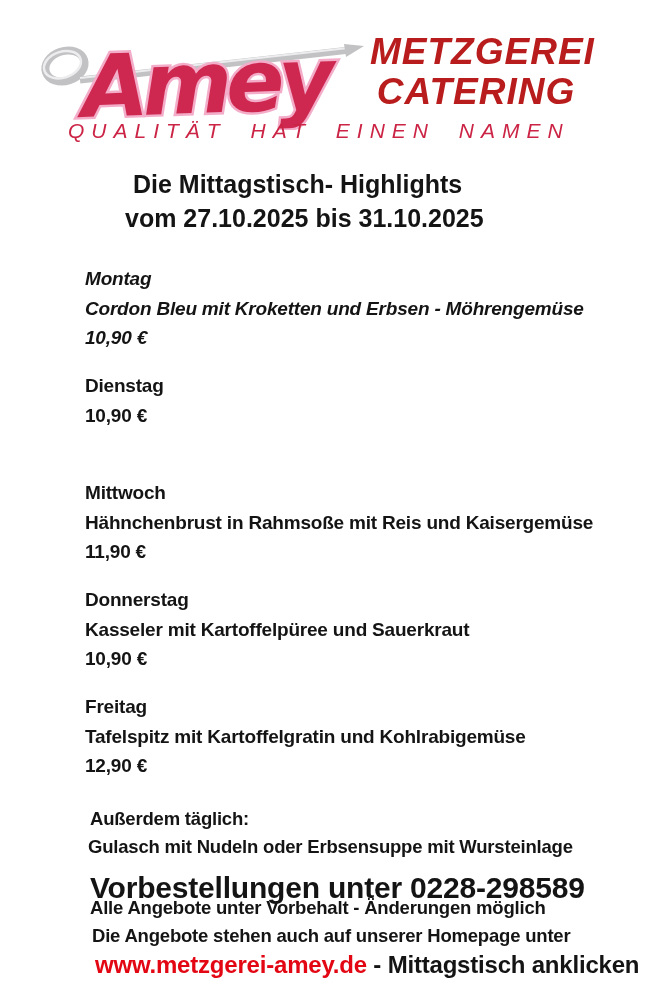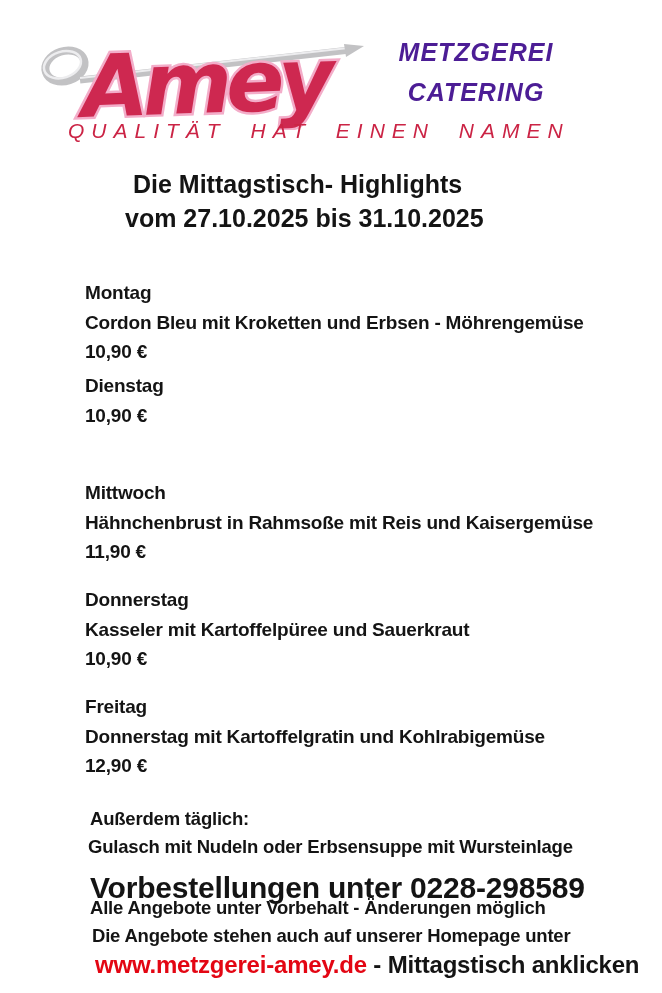--- a/index.html
+++ b/index.html
@@ -7,23 +7,23 @@
   body { font-family:"Liberation Sans", sans-serif; }
   .page {
     position:relative; width:662px; height:993px;
     background:#ffffff; overflow:hidden; color:#161616;
   }
 
   
   .logo-svg { position:absolute; left:34px; top:20px; width:336px; height:110px; }
   .tagline {
     position:absolute; left:370px; top:32px; width:212px;
-    text-align:center; color:#4c1d95;
+    text-align:center; color:#b91c1c;
     font-style:italic; font-weight:bold;
-    font-size:25px; line-height:40px; letter-spacing:1px;
+    font-size:37px; line-height:40px; letter-spacing:1px;
     white-space:nowrap;
   }
   .slogan {
     position:absolute; left:68px; top:119px;
     color:#cb2445; font-weight:normal; font-style:italic;
     font-size:21px; letter-spacing:7px; word-spacing:11px;
     white-space:nowrap;
   }
 
   
@@ -32,21 +32,21 @@
     font-size:25px; font-weight:bold; line-height:34px; color:#141414;margin-left:40px;
   }
   .title-line1 { padding-left:8px; }
 
   
   .menu-block {
     position:absolute; left:85px;
     font-weight:bold; font-size:19px; line-height:29.5px;
     color:#141414; white-space:nowrap; letter-spacing:-0.2px;
   }
-  .day-0 { top:278px; }
+  .day-0 { top:264px;font-style:italic; }
   .day-1 { top:371px; }
   .day-2 { top:478px; }
   .day-3 { top:585px; }
   .day-4 { top:692px; }
 
   
   .footer-line {
     position:absolute; font-weight:bold; color:#141414;
     white-space:nowrap; letter-spacing:-0.2px;
   }
@@ -104,21 +104,21 @@
   </div>
 
   <div class="menu-block day-3">
     <div>Donnerstag</div>
     <div>Kasseler mit Kartoffelpüree und Sauerkraut</div>
     <div>10,90 €</div>
   </div>
 
   <div class="menu-block day-4">
     <div>Freitag</div>
-    <div>Donnerstag mit Kartoffelgratin und Kohlrabigemüse</div>
+    <div>Tafelspitz mit Kartoffelgratin und Kohlrabigemüse</div>
     <div>12,90 €</div>
   </div>
 
   <div class="footer-line f-daily-label">Außerdem täglich:</div>
   <div class="footer-line f-daily-dish">Gulasch mit Nudeln oder Erbsensuppe mit Wursteinlage</div>
   <div class="footer-line f-preorder">Vorbestellungen unter 0228-298589</div>
   <div class="footer-line f-disclaimer">Alle Angebote unter Vorbehalt - Änderungen möglich</div>
   <div class="footer-line f-homepage">Die Angebote stehen auch auf unserer Homepage unter</div>
   <div class="footer-line f-linkline">
     <span class="web-link">www.metzgerei-amey.de</span><span> - Mittagstisch anklicken</span>

